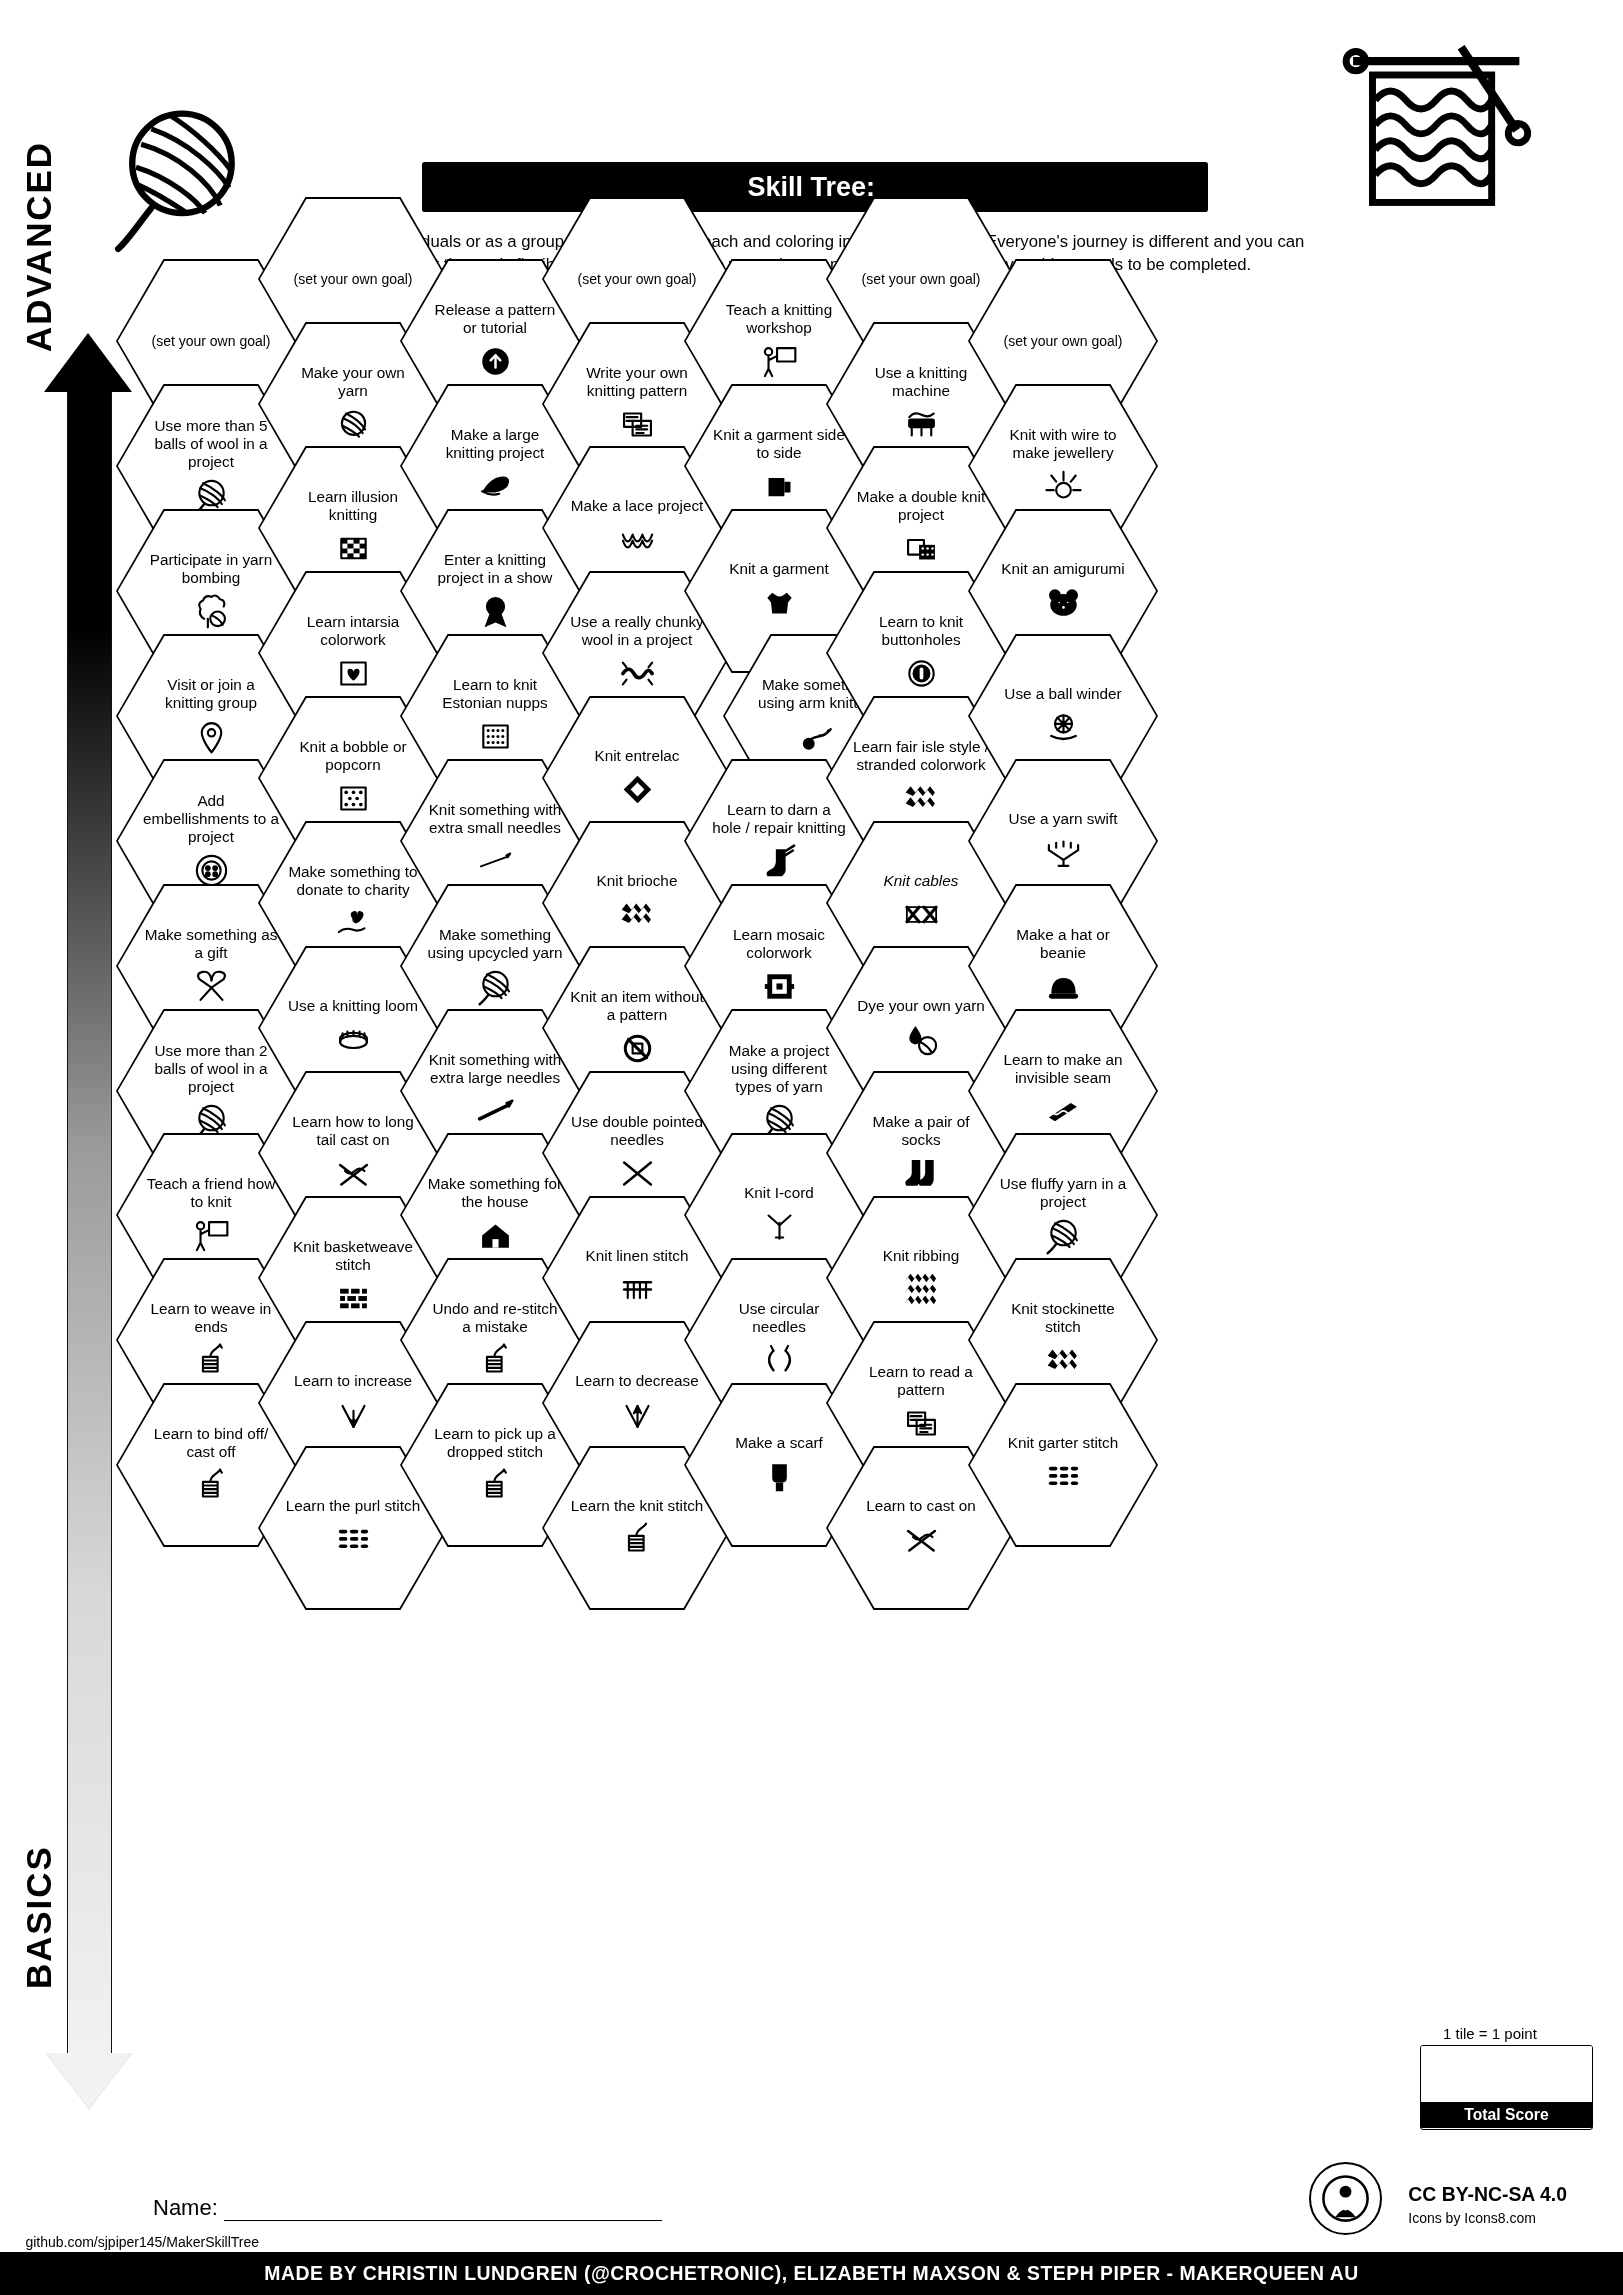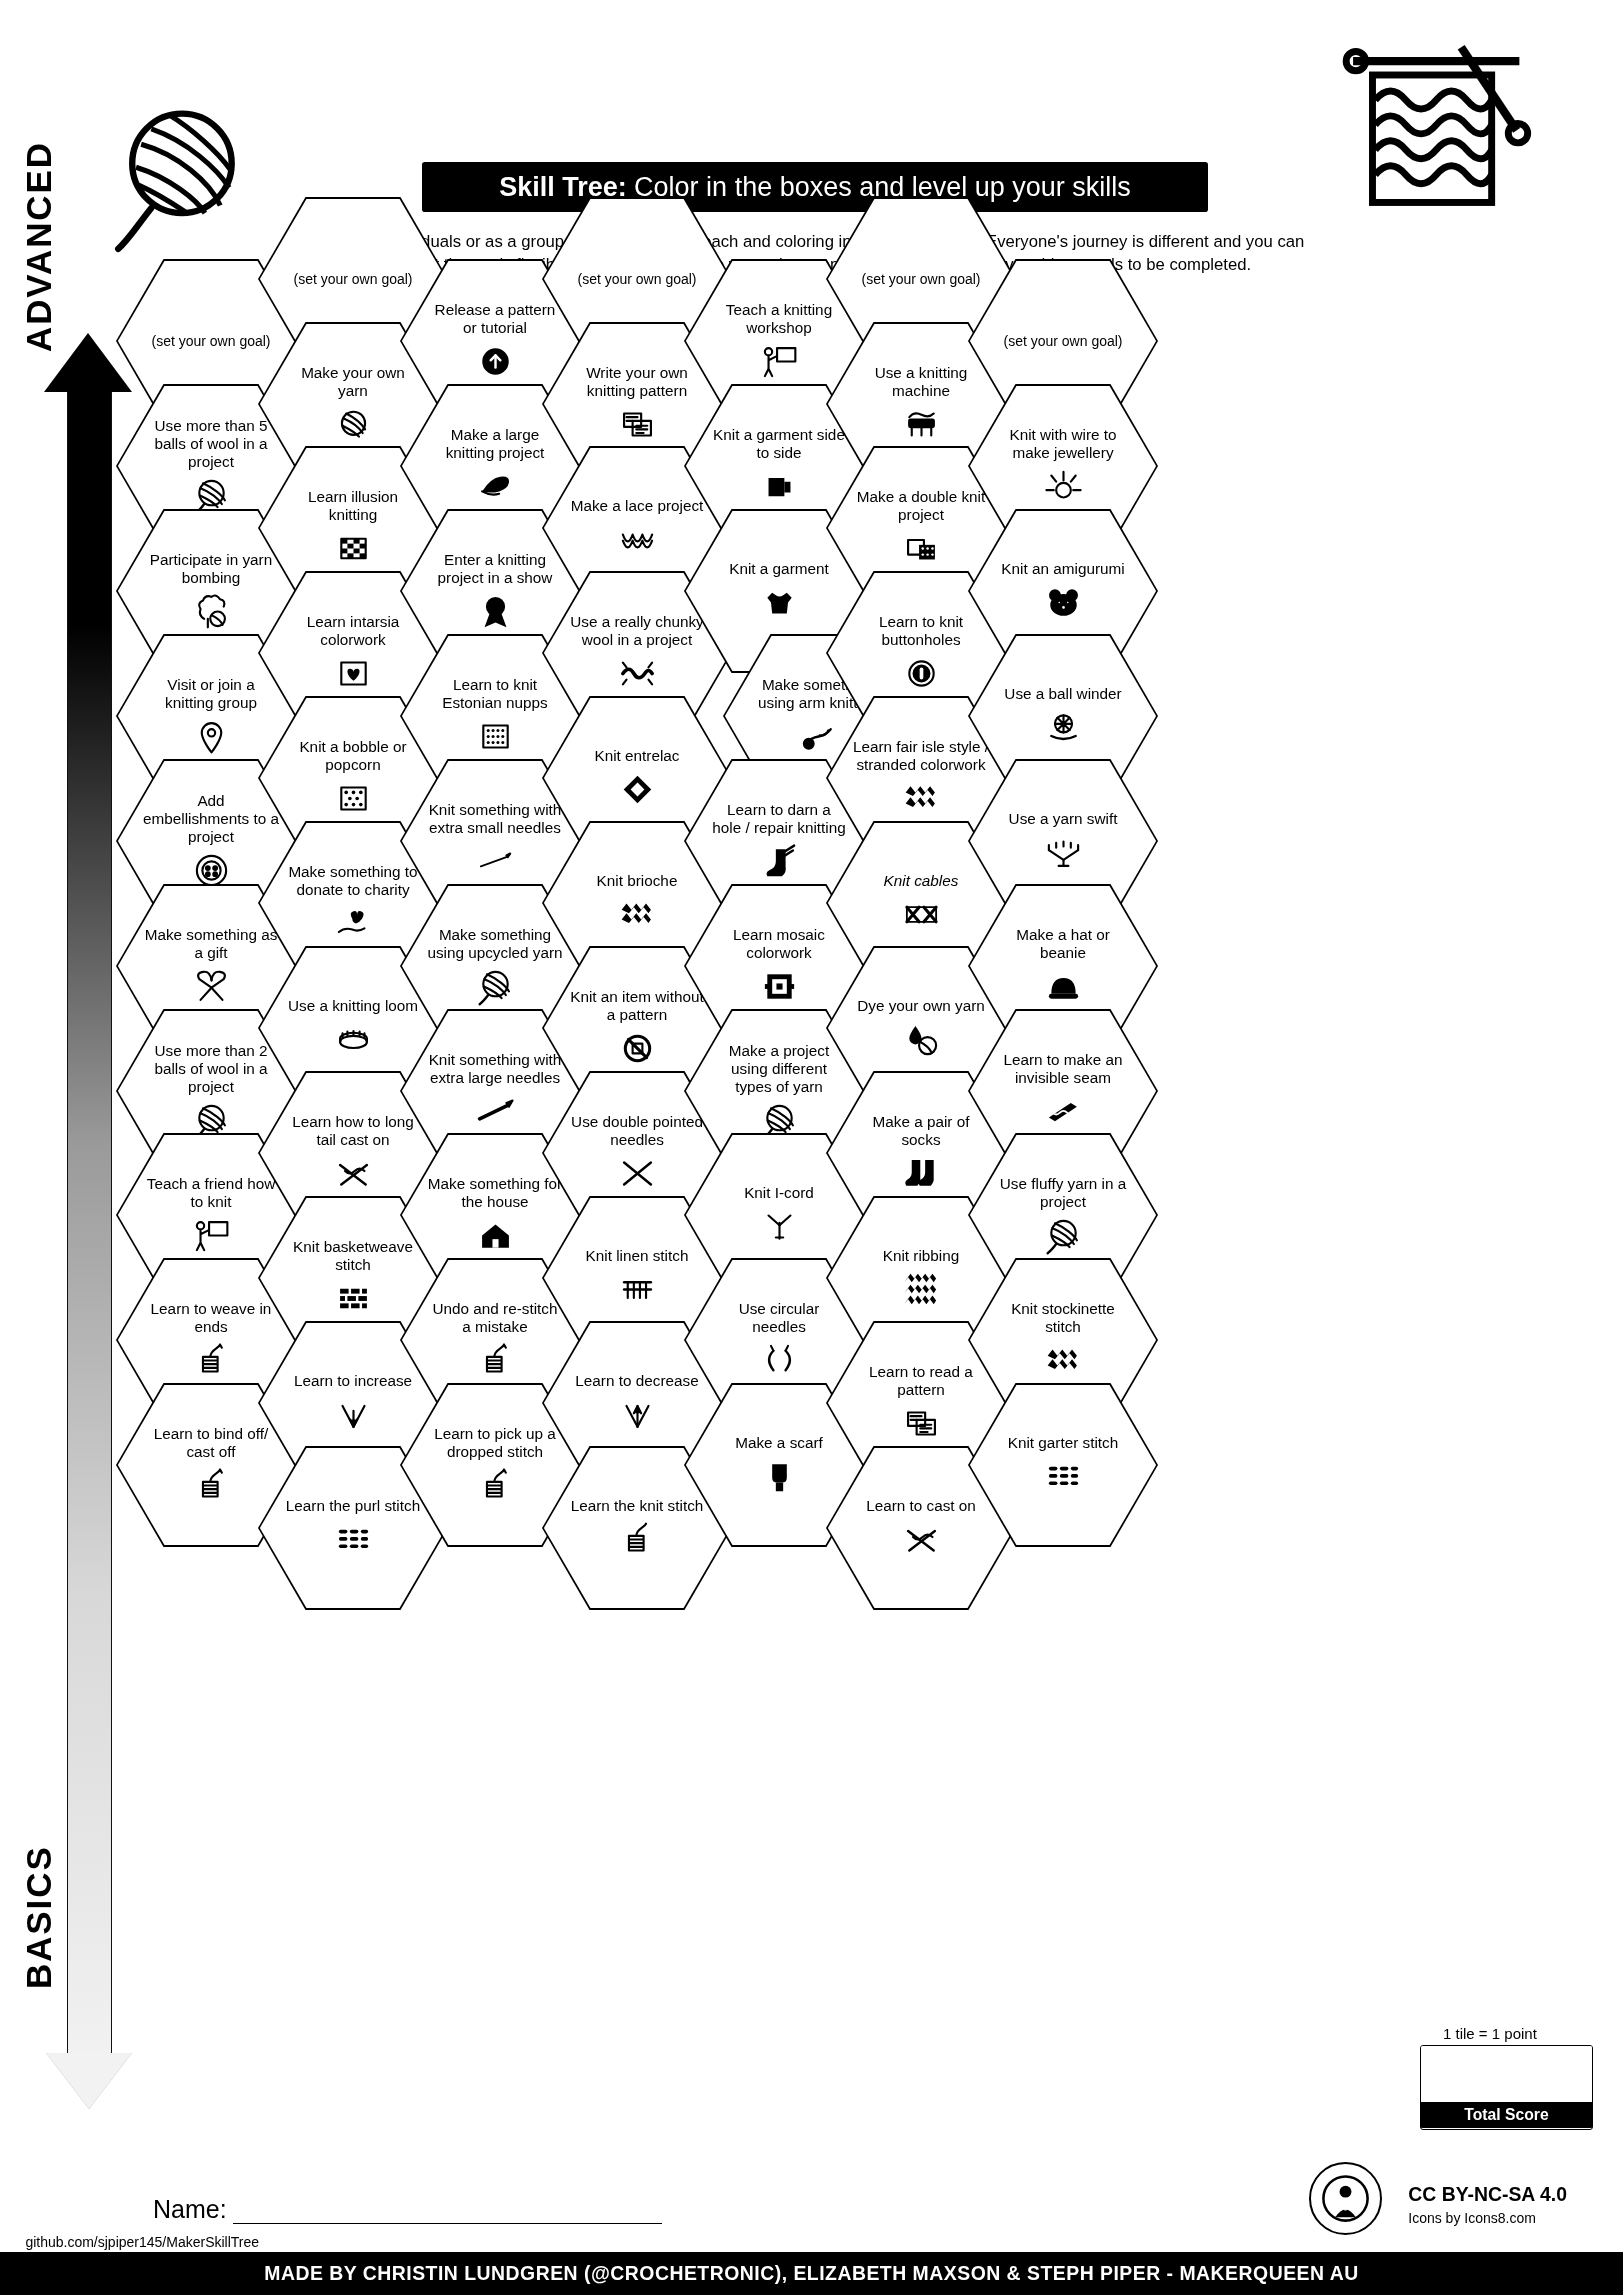--- a/index.html
+++ b/index.html
@@ -111,21 +111,21 @@
     height:26px;background:#000;color:#fff;display:flex;align-items:center;justify-content:center;
     font-size:15.7px;font-weight:bold;
   }
   #tilepoint{
     position:absolute;left:1443px;top:2025px;font-size:15px;
   }
 
   
   #nameline{
     position:absolute;left:153px;top:2195px;width:509px;
-    font-size:25px;display:flex;align-items:flex-end;gap:6.5px;
+    font-size:22px;display:flex;align-items:flex-end;gap:6.5px;
   }
   #nameline .rule{flex:1;border-bottom:1.9px solid #000;height:21px;}
 
   #github{position:absolute;left:25.4px;top:2234px;font-size:14px;}
 
   
   #footer{
     position:absolute;left:0;bottom:0;width:1623px;height:43px;background:#000;color:#fff;
     display:flex;align-items:center;justify-content:center;
     font-size:19.4px;font-weight:bold;letter-spacing:0.5px;
@@ -140,21 +140,20 @@
   }
 </style>
 </head>
 <body>
 
 <div class="page">
 
 
   <div id="subtitle-box">
     <span class="bold">Skill Tree:</span>
-    <span>Color in the boxes and level up your skills</span>
   </div>
 
   <div id="blurb">Use for individuals or as a group by picking a color each and coloring in a part of the box.  Everyone's journey is different and you can interpret the goals flexibly.  The aim is to inspire you to learn and try new things. Not everything needs to be completed.</div>
 
   <svg id="yarnball" viewBox="0 0 120 120">
     <circle cx="58" cy="45" r="39" fill="none" stroke="#000" stroke-width="5"></circle>
     <path d="M26 30 C55 38 80 60 88 78" fill="none" stroke="#000" stroke-width="4"></path>
     <path d="M34 18 C63 28 86 50 95 64" fill="none" stroke="#000" stroke-width="4"></path>
     <path d="M22 48 C48 56 70 74 76 84" fill="none" stroke="#000" stroke-width="4"></path>
     <path d="M48 7 C66 18 86 36 96 50" fill="none" stroke="#000" stroke-width="4"></path>

